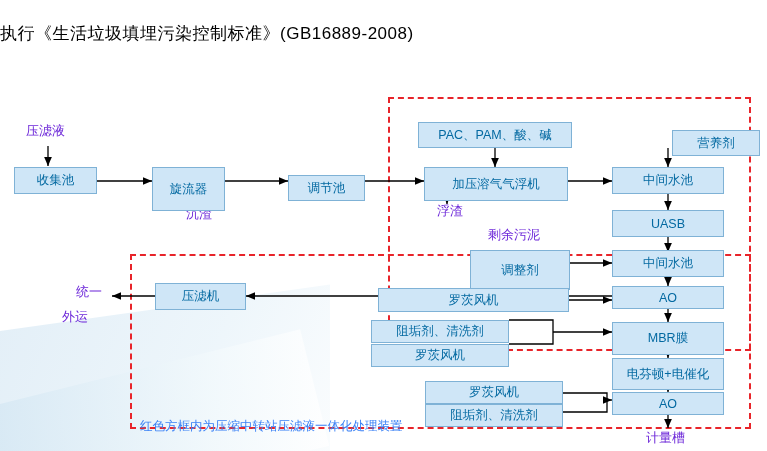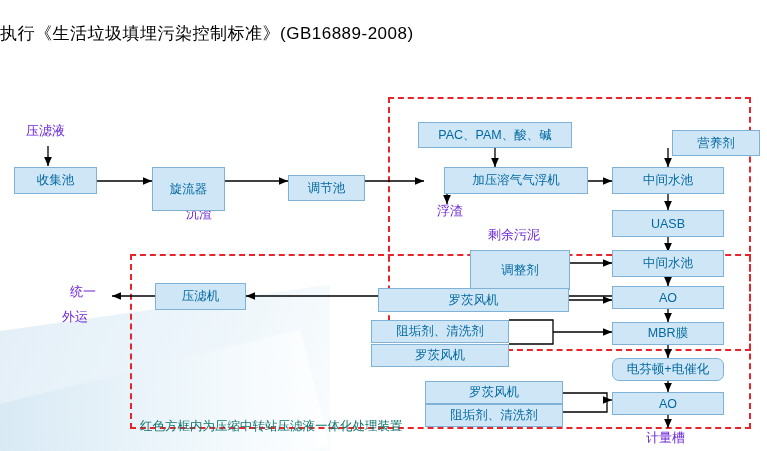--- a/index.html
+++ b/index.html
@@ -39,21 +39,21 @@
     display:flex;align-items:center;justify-content:center;
     box-sizing:border-box;
     white-space:nowrap;
   }
   .plain{
     position:absolute;font-size:13px;color:#6d28d9;white-space:nowrap;
   }
   .redframe{
     position:absolute;border:2px dashed #e8242a;box-sizing:border-box;background:transparent;
   }
-  .rednote{position:absolute;color:#0f766e;font-size:12.5px;white-space:nowrap;}
+  .rednote{position:absolute;color:#3b82f6;font-size:12.5px;white-space:nowrap;}
   svg.arrows{position:absolute;left:0;top:0;width:767px;height:451px;pointer-events:none;}
 </style>
 </head>
 <body>
 
 <div class="wm"></div>
 
 <div id="canvas">
 
   <div class="title">执行《生活垃圾填埋污染控制标准》(GB16889-2008)</div>
@@ -120,38 +120,38 @@
       <path d="M509,320 L553,320 L553,344 L509,344"></path>
 
       <path d="M563,393 L607,393 L607,412 L563,412"></path>
     </g>
   </svg>
 
   <div class="plain" style="left:26px;top:122px;">压滤液</div>
   <div class="plain" style="left:186px;top:205px;">沉渣</div>
   <div class="plain" style="left:437px;top:202px;">浮渣</div>
   <div class="plain" style="left:488px;top:226px;">剩余污泥</div>
-  <div class="plain" style="left:70px;top:283px;">统一</div>
+  <div class="plain" style="left:76px;top:283px;">统一</div>
   <div class="plain" style="left:62px;top:308px;">外运</div>
   <div class="plain" style="left:646px;top:429px;">计量槽</div>
   <div class="rednote" style="left:140px;top:418px;">红色方框内为压缩中转站压滤液一体化处理装置</div>
 
   <div class="box" style="left:14px;top:167px;width:83px;height:27px;">
     <span>收集池</span>
   </div>
   <div class="box" style="left:152px;top:167px;width:73px;height:44px;">
     <span>旋流器</span>
   </div>
   <div class="box" style="left:288px;top:167px;width:77px;height:26px;margin-top:8px;">
     <span>调节池</span>
   </div>
   <div class="box" style="left:418px;top:122px;width:154px;height:26px;">
     <span>PAC、PAM、酸、碱</span>
   </div>
-  <div class="box" style="left:444px;top:167px;width:144px;height:27px;">
+  <div class="box" style="left:424px;top:167px;width:144px;height:34px;">
     <span>加压溶气气浮机</span>
   </div>
   <div class="box" style="left:624px;top:130px;width:88px;height:26px;margin-left:48px;">
     <span>营养剂</span>
   </div>
   <div class="box" style="left:612px;top:167px;width:112px;height:27px;">
     <span>中间水池</span>
   </div>
   <div class="box" style="left:612px;top:210px;width:112px;height:27px;">
     <span>UASB</span>
@@ -164,30 +164,30 @@
   </div>
   <div class="box" style="left:155px;top:283px;width:91px;height:27px;align-items:center;">
     <span>压滤机</span>
   </div>
   <div class="box" style="left:612px;top:286px;width:112px;height:23px;">
     <span>AO</span>
   </div>
   <div class="box" style="left:378px;top:288px;width:191px;height:24px;">
     <span>罗茨风机</span>
   </div>
-  <div class="box" style="left:612px;top:322px;width:112px;height:23px;justify-content:center;">
+  <div class="box" style="left:612px;top:322px;width:112px;height:33px;justify-content:center;">
     <span>MBR膜</span>
   </div>
   <div class="box" style="left:371px;top:320px;width:138px;height:23px;">
     <span>阻垢剂、清洗剂</span>
   </div>
   <div class="box" style="left:371px;top:344px;width:138px;height:23px;">
     <span>罗茨风机</span>
   </div>
-  <div class="box" style="left:612px;top:358px;width:112px;height:23px;border-radius:7px;">
+  <div class="box" style="left:612px;top:358px;width:112px;height:32px;">
     <span>电芬顿+电催化</span>
   </div>
   <div class="box" style="left:425px;top:381px;width:138px;height:23px;">
     <span>罗茨风机</span>
   </div>
   <div class="box" style="left:425px;top:404px;width:138px;height:23px;">
     <span>阻垢剂、清洗剂</span>
   </div>
   <div class="box" style="left:612px;top:392px;width:112px;height:23px;">
     <span>AO</span>

